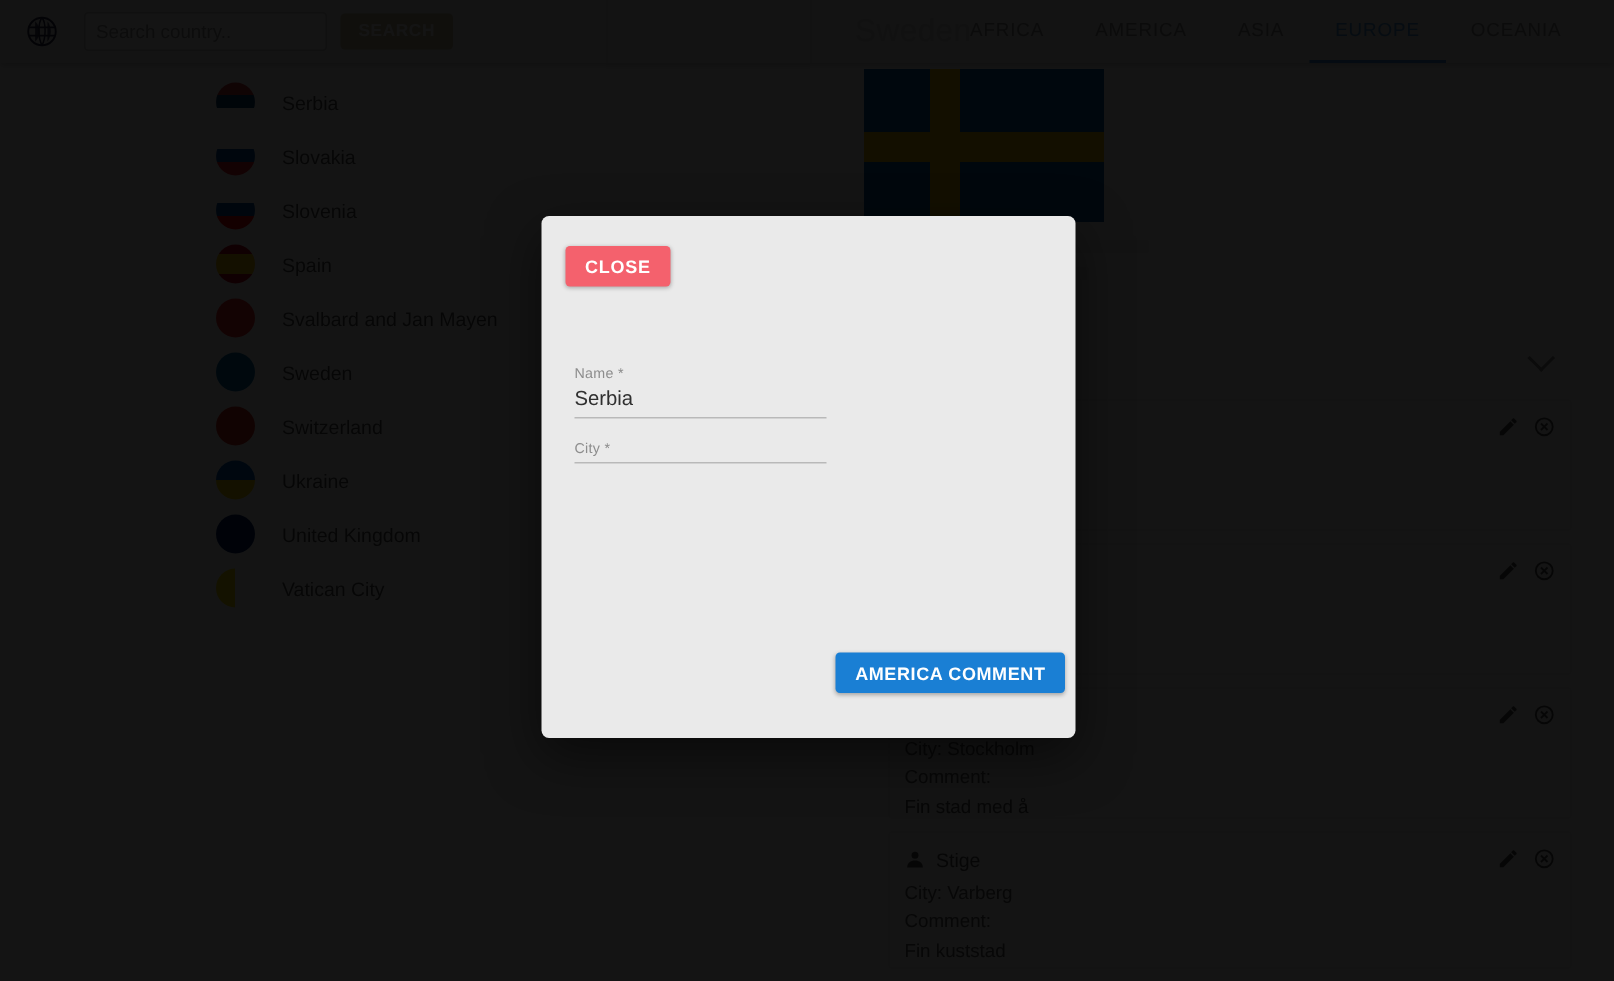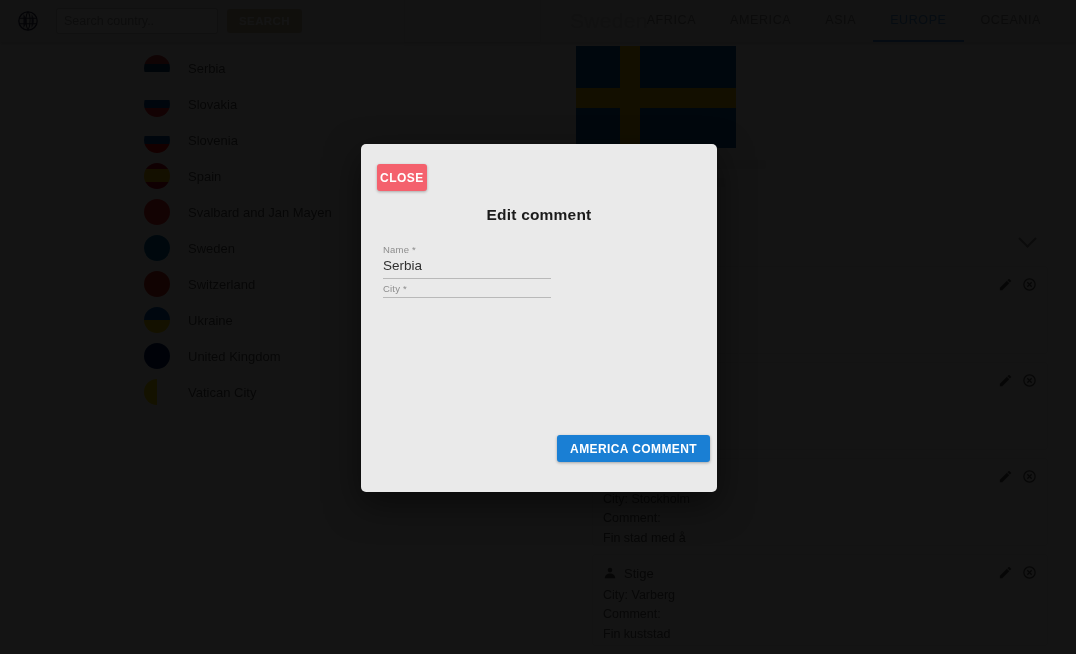--- a/index.html
+++ b/index.html
@@ -83,30 +83,30 @@
   
   .modal{
     position:absolute;left:361px;top:144px;width:356px;height:348px;
     background:#eaeaea;border-radius:5px;z-index:60;
     box-shadow:0 12px 34px rgba(0,0,0,.5);
     box-sizing:border-box;
   }
   .btn-close{
     position:absolute;left:16px;top:20px;
     background:#f4616d;color:#fff;border:none;border-radius:3px;
-    height:27px;padding:0 3px;font-size:12px;font-weight:bold;letter-spacing:.5px;
+    height:27px;padding:0 13px;font-size:12px;font-weight:bold;letter-spacing:.5px;
     cursor:pointer;box-shadow:0 1px 3px rgba(0,0,0,.28);
     font-family:"Liberation Sans",sans-serif;
   }
   .modal-title{
     position:absolute;left:0;right:0;top:62px;text-align:center;
     font-size:15.5px;font-weight:bold;color:#1b1b1b;letter-spacing:.2px;
   }
   .fields{position:absolute;left:22px;top:100px;width:168px;}
-  .field{margin-bottom:4px;}
+  .field{margin-bottom:15px;}
   .field .lbl{font-size:9.5px;color:#8d8d8d;letter-spacing:.2px;display:block;margin-bottom:3px;}
   .field .val{font-size:13.5px;color:#303030;padding-bottom:5px;white-space:nowrap;}
   .underline{width:168px;height:1px;background:#b9b9b9;}
   .field.ta .val{min-height:14px;}
   .field.ta .underline{margin-top:60px;}
   .btn-update{
     position:absolute;right:7px;bottom:30px;
     background:#1a7fd4;color:#fff;border:none;border-radius:3px;
     height:27px;padding:0 13px;font-size:12px;font-weight:bold;letter-spacing:.4px;
     cursor:pointer;box-shadow:0 1px 3px rgba(0,0,0,.3);
@@ -297,21 +297,20 @@
         <a>OCEANIA</a>
       </div>
   </div>
 </div>
 
 <div id="overlay"></div>
 
 <div class="modal">
   <button class="btn-close">CLOSE</button>
 
-  <div class="modal-title">Edit comment</div>
 
   <div class="fields">
     <div class="field">
       <span class="lbl">Name *</span>
       <div class="val">Serbia</div>
       <div class="underline"></div>
     </div>
 
     <div class="field">
       <span class="lbl">City *</span>

